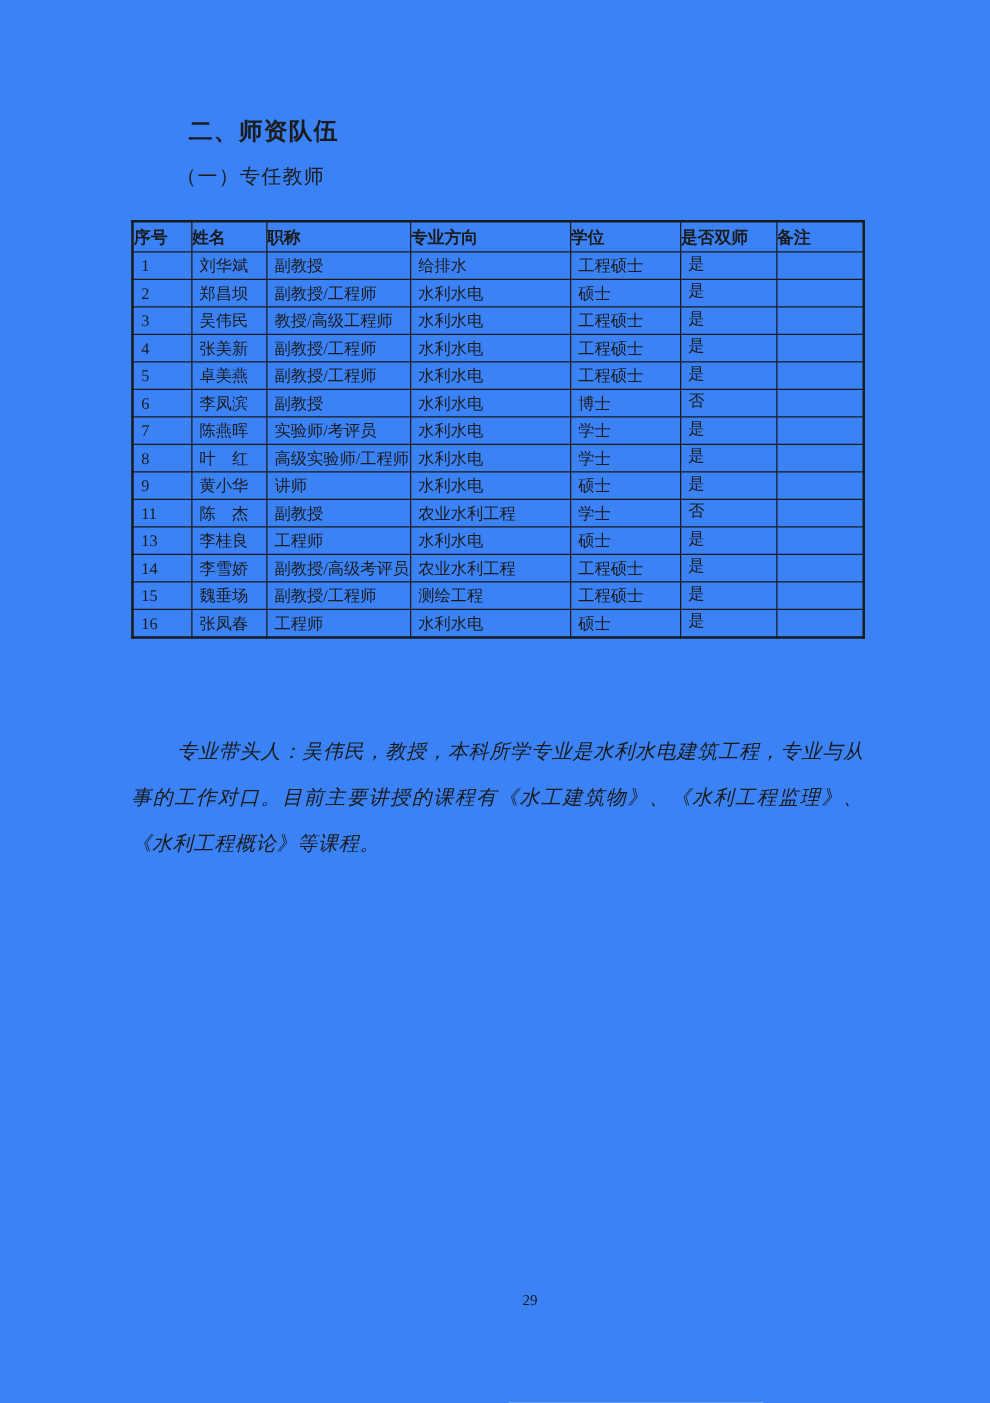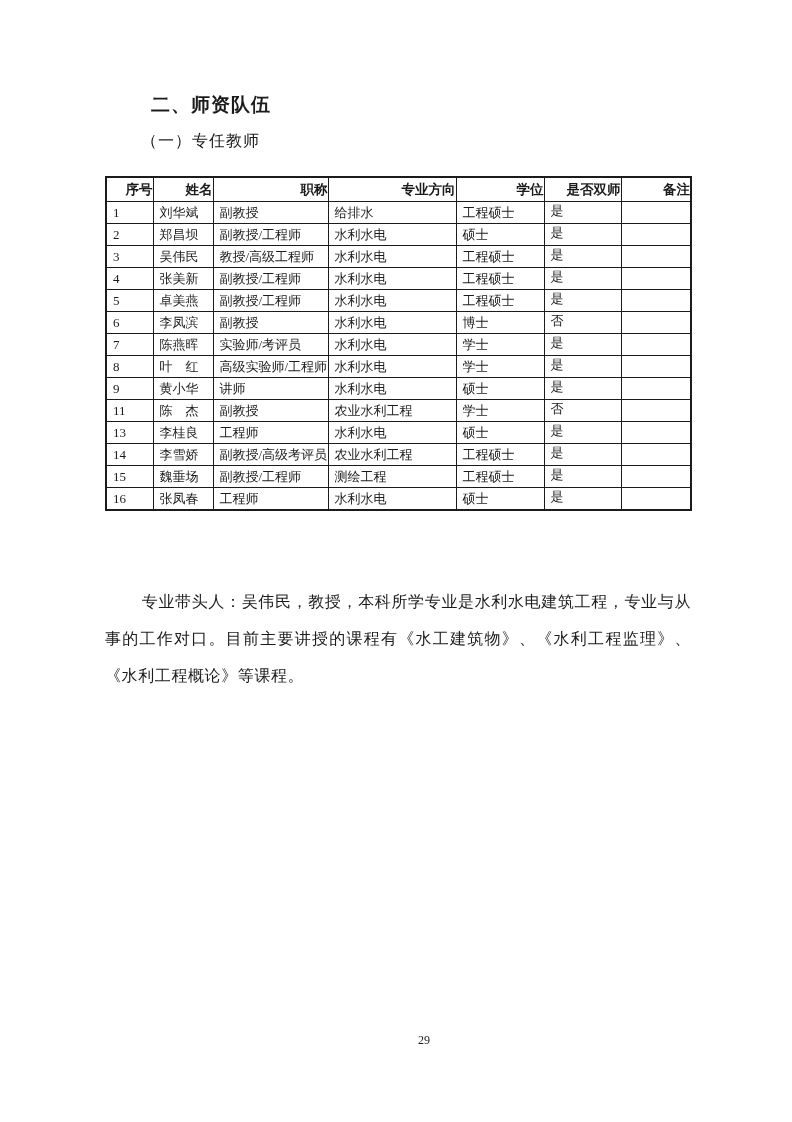--- a/index.html
+++ b/index.html
@@ -6,21 +6,21 @@
   body {
     background: #e8e8e8;
     font-family: "Liberation Serif", "DejaVu Serif", serif;
     color: #1b1b1b;
   }
   .page {
     position: relative;
     width: 792px;
     height: 1122px;
     margin: 0 auto;
-    background: #ffffff;
+    background: #3b82f6;
     overflow: hidden;
   }
   .heading {
     position: absolute;
     left: 151px;
     top: 92px;
     font-family: "Liberation Sans", "DejaVu Sans", sans-serif;
     font-size: 19px;
     font-weight: bold;
     letter-spacing: 1px;
@@ -58,21 +58,21 @@
   table.stat-table th, table.stat-table td {
     border: 1px solid #1b1b1b;
     overflow: hidden;
     white-space: nowrap;
   }
   table.stat-table th {
     height: 23px;
     font-family: "Liberation Sans", "DejaVu Sans", sans-serif;
     font-size: 13.5px;
     font-weight: bold;
-    text-align: right;
+    text-align: left;
     padding: 0;
   }
   table.stat-table td {
     height: 20px;
     font-size: 13px;
     text-align: left;
     padding: 0 2px 0 6px;
     vertical-align: middle;
   }
   table.stat-table td.col-dual {
@@ -83,20 +83,21 @@
   .lead-paragraph {
     position: absolute;
     left: 105px;
     top: 567px;
     width: 586px;
     font-size: 16px;
     line-height: 37px;
     text-align: justify;
     text-indent: 2.3em;
     letter-spacing: 0.6px;
+    font-style: italic;
   }
   .page-number {
     position: absolute;
     left: 0;
     top: 1033px;
     width: 100%;
     text-align: center;
     font-size: 12px;
     margin-left: 28px;
   }

